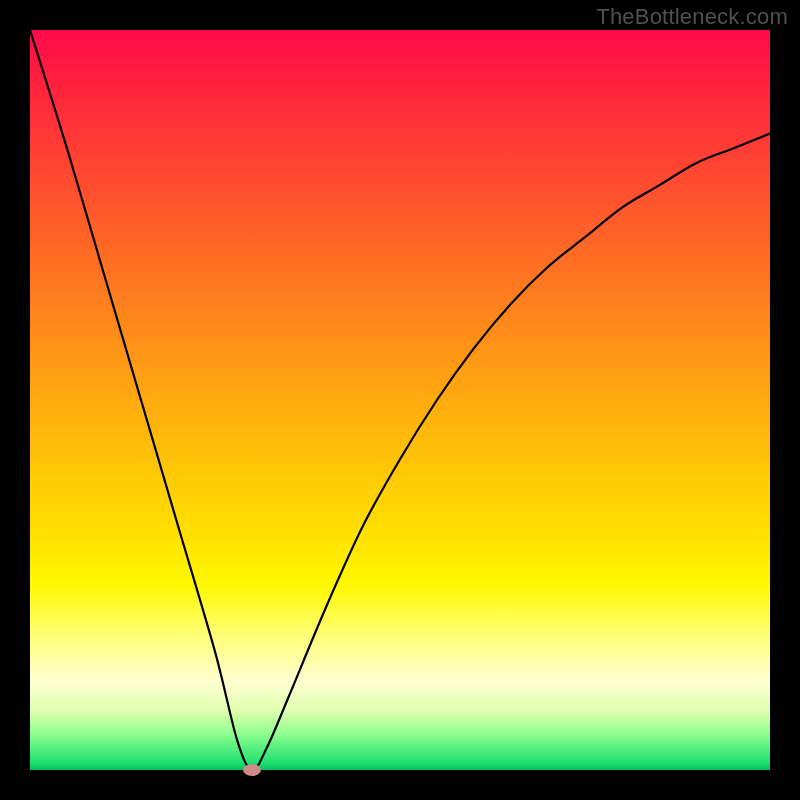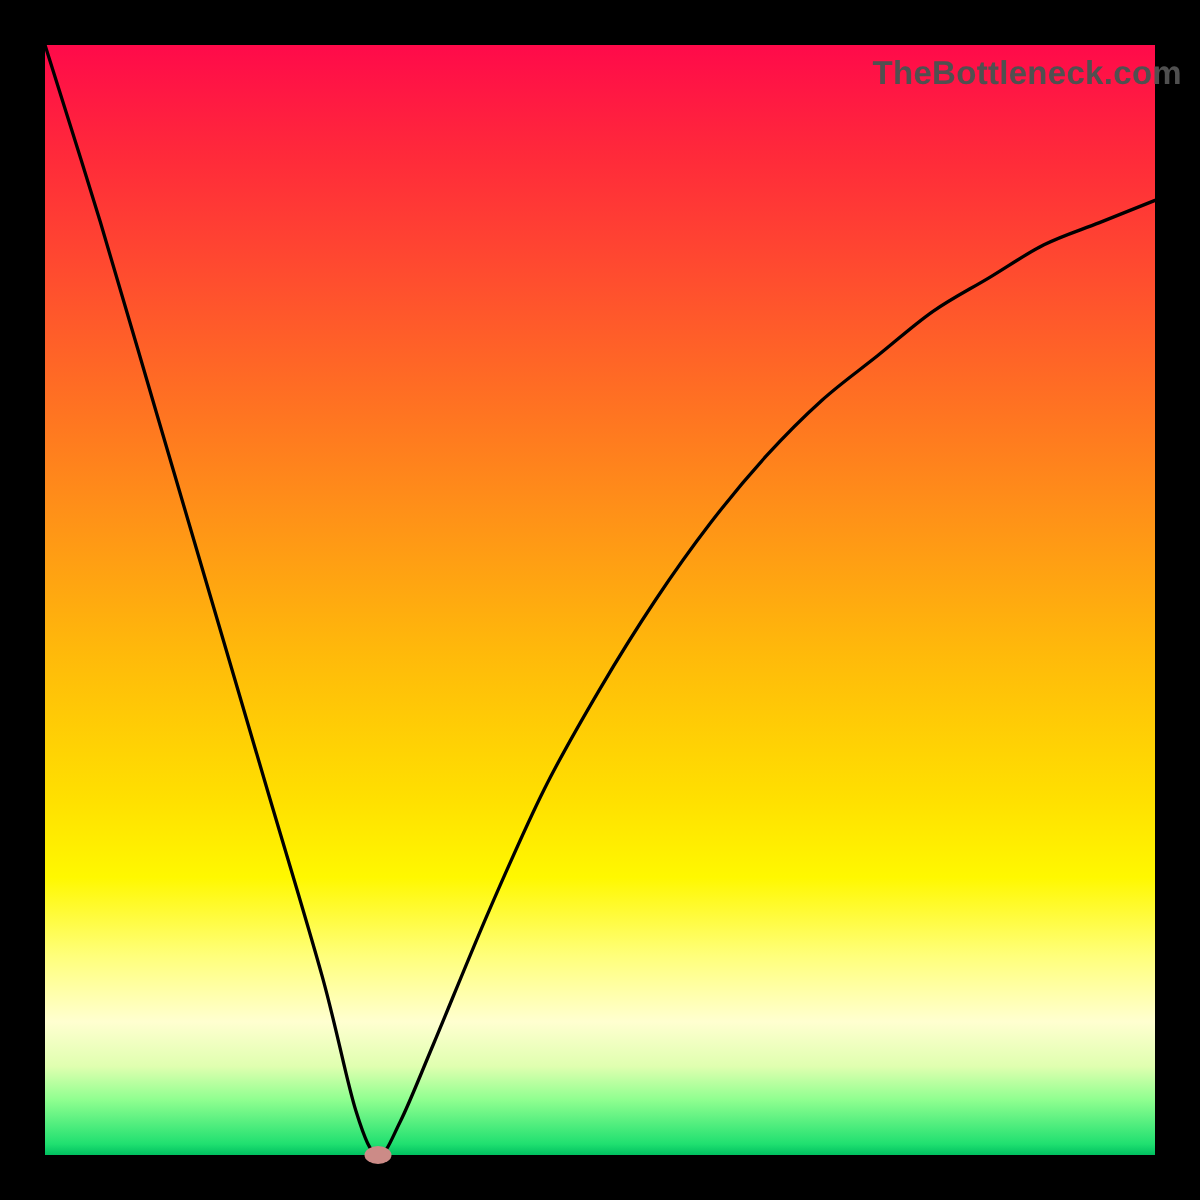--- a/index.html
+++ b/index.html
@@ -38,24 +38,23 @@
       #20e070 99%,
       #00c060 100%
     );
   }
   .watermark {
     position: absolute;
     top: 4px;
     right: 12px;
     color: #505050;
     font-size: 22px;
-    font-weight: 700;
+    font-weight: 400;
     letter-spacing: 0.2px;
     z-index: 5;
-    margin-top: 32px;
   }
   svg.curve {
     position: absolute;
     left: 0;
     top: 0;
     width: 740px;
     height: 740px;
   }
   .marker {
     position: absolute;

